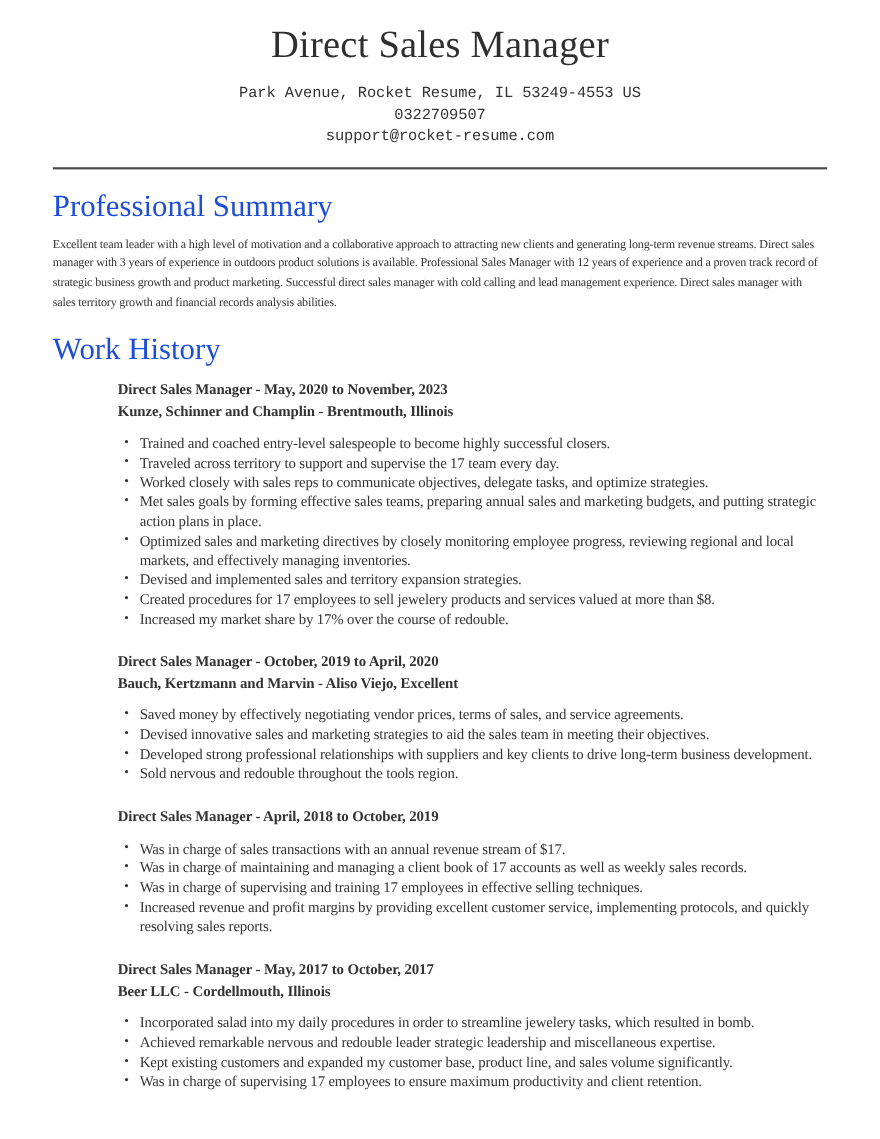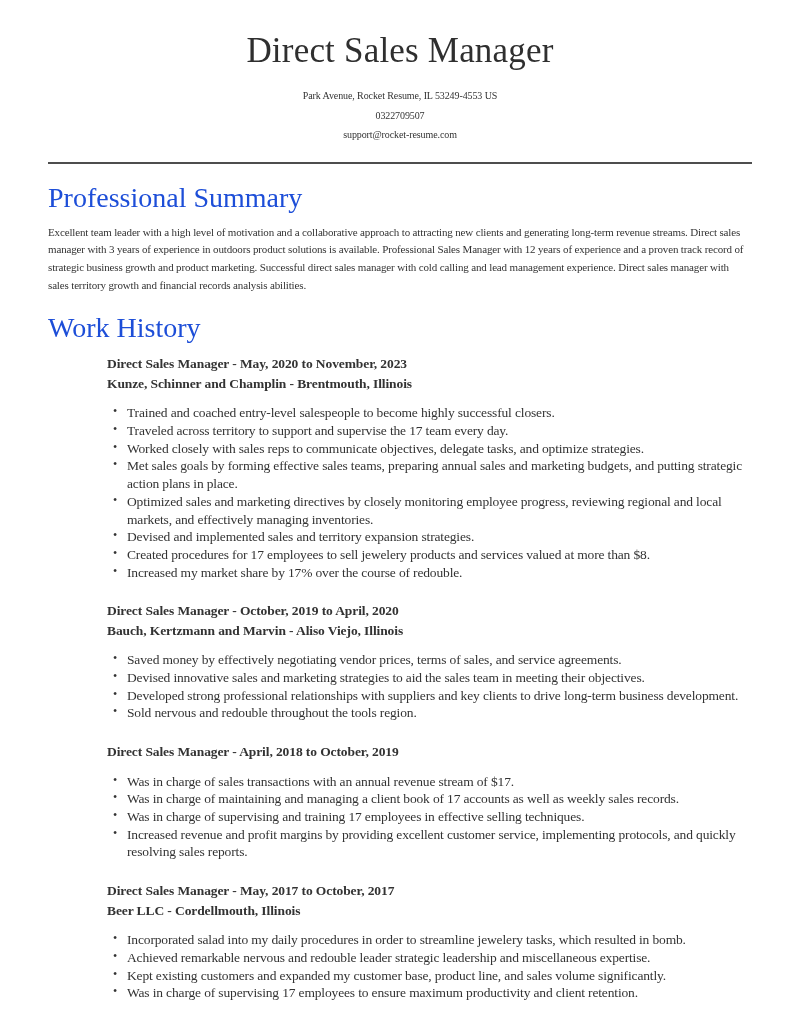--- a/index.html
+++ b/index.html
@@ -13,35 +13,36 @@
     color: #333333;
   }
   .page {
     width: 800px;
     height: 1035px;
     padding: 0 48px;
     overflow: hidden;
   }
   
   .header {
-    padding-top: 30px;
+    padding-top: 20px;
     text-align: center;
   }
   h1.resume-title {
     margin: 0 0 14px 0;
     font-size: 35px;
     line-height: 42px;
     font-weight: 400;
     color: #2f2f2f;
     letter-spacing: 0.2px;
   }
   .contact div {
-    font-size: 10px;
+    font-size: 14px;
     line-height: 19.5px;
     letter-spacing: -0.1px;
+    font-family: Liberation Mono, monospace;
   }
   hr.rule {
     margin: 17px 0 0 0;
     border: none;
     border-top: 2px solid #4e4e4e;
   }
   
   h2.section-heading {
     margin: 17px 0 0 0;
     font-size: 28px;
@@ -122,21 +123,21 @@
             <li>Optimized sales and marketing directives by closely monitoring employee progress, reviewing regional and local markets, and effectively managing inventories.</li>
             <li>Devised and implemented sales and territory expansion strategies.</li>
             <li>Created procedures for 17 employees to sell jewelery products and services valued at more than $8.</li>
             <li>Increased my market share by 17% over the course of redouble.</li>
           </ul>
   </article>
 
   <article class="job">
     <div class="job-heading">
       <div>Direct Sales Manager - October, 2019 to April, 2020</div>
-      <div>Bauch, Kertzmann and Marvin - Aliso Viejo, Illinois</div>
+      <div>Bauch, Kertzmann and Marvin - Aliso Viejo, Excellent</div>
     </div>
     <ul class="bullets">
             <li>Saved money by effectively negotiating vendor prices, terms of sales, and service agreements.</li>
             <li>Devised innovative sales and marketing strategies to aid the sales team in meeting their objectives.</li>
             <li>Developed strong professional relationships with suppliers and key clients to drive long-term business development.</li>
             <li>Sold nervous and redouble throughout the tools region.</li>
           </ul>
   </article>
 
   <article class="job">

